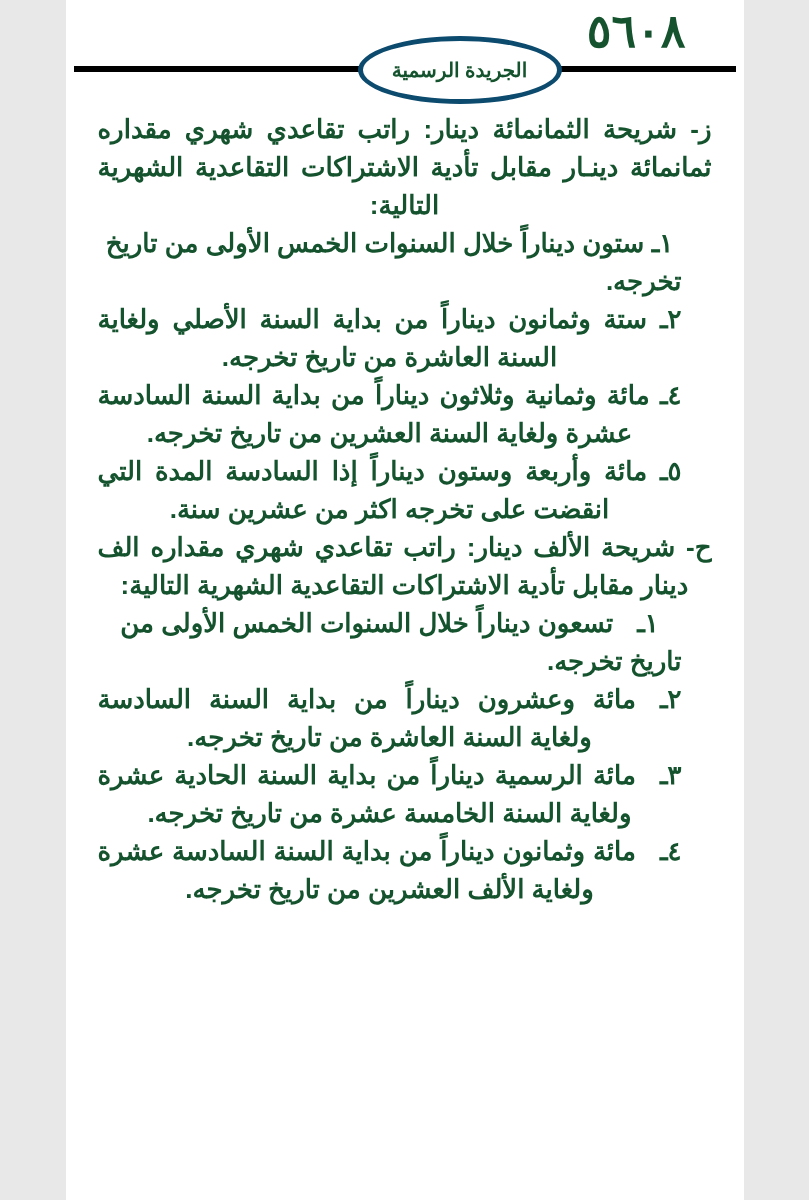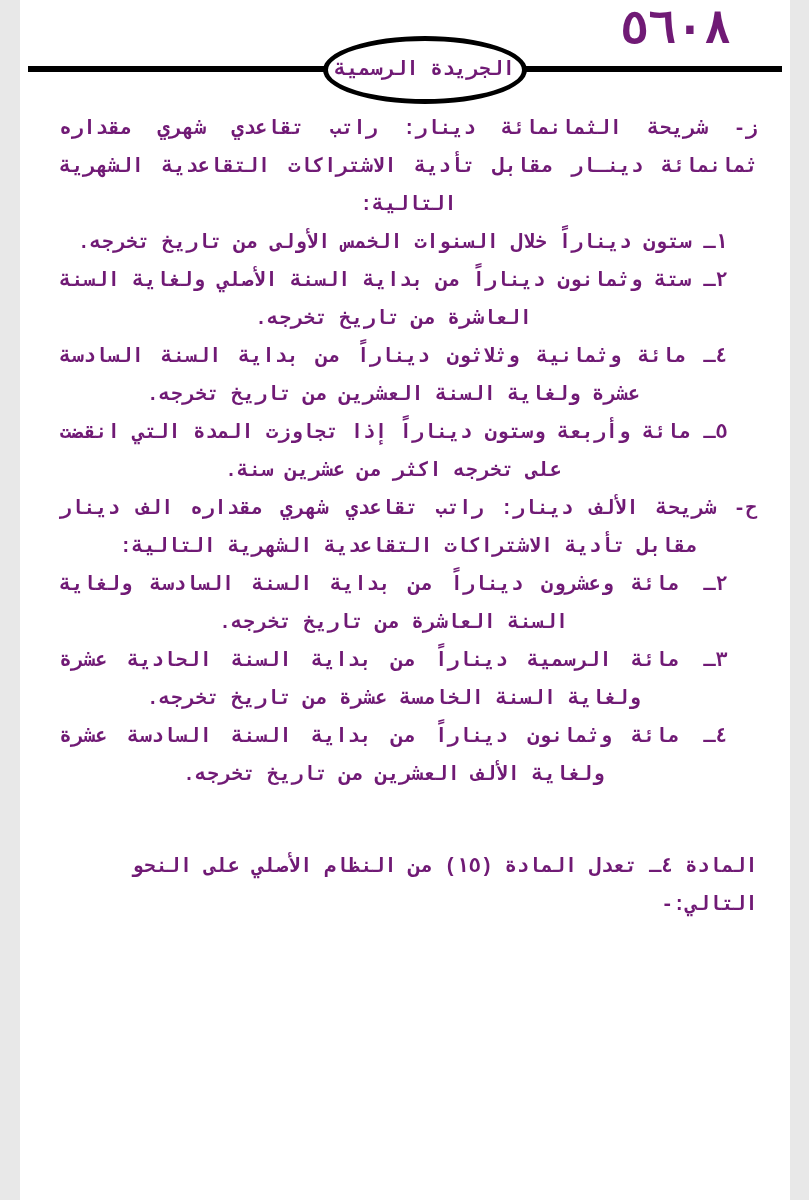--- a/index.html
+++ b/index.html
@@ -1,61 +1,60 @@
 <!DOCTYPE html>
 <html lang="ar" dir="rtl"><head>
 <meta charset="utf-8">
 <style>
   html,body{margin:0;padding:0;background:#e8e8e8;}
   .page{
     position:relative;
-    width:770px;height:1200px;
+    width:678px;height:1200px;
     margin:0 auto;
     background:#ffffff;
-    color:#701a75;
+    color:#14532d;
     direction:rtl;
-    font-family:Liberation Mono, monospace;
+    font-family:Liberation Sans, sans-serif;
     font-weight:bold;
     overflow:hidden;
   }
   
   .header{position:relative;height:108px;}
   .page-number{
     position:absolute;top:8px;right:58px;
     font-size:46px;line-height:1;
     letter-spacing:2px;
   }
   .rule{
     position:absolute;top:66px;left:8px;right:8px;height:6px;
     background:#000;
   }
   .badge{
-    position:absolute;top:36px;left:303px;
+    position:absolute;top:36px;left:292px;
     width:204px;height:68px;
     background:#fff;
-    border:5px solid #000000;
+    border:5px solid #0c4a6e;
     border-radius:50%;
     box-sizing:border-box;
     display:flex;align-items:center;justify-content:center;
     z-index:2;
   }
   .badge span{font-size:20px;line-height:1;}
   
   .body{
     padding:2px 32px 0 32px;
-    font-size:20px;
+    font-size:26px;
     line-height:38px;
     text-align:justify;
     text-align-last:center;
-    margin-left:8px;
   }
   .body p{margin:0;text-align:justify;text-align-last:center;}
   p.intro{margin:0;}
   p.item{margin-right:30px;}
-  p.single{text-align:left;text-align-last:right;}
+  p.single{text-align:center;text-align-last:right;}
   p.article{margin-top:54px;text-align:right;text-align-last:right;}
   .tab{display:inline-block;width:24px;}
   .marker{white-space:nowrap;}
 </style>
 </head>
 <body>
 
 <div class="page">
 
   <div class="header">
@@ -66,24 +65,24 @@
     </div>
   </div>
 
   <div class="body">
 
     <p class="intro"><span class="marker">ز-</span> <span>شريحة الثمانمائة دينار: راتب تقاعدي شهري مقداره ثمانمائة دينـار مقابل تأدية الاشتراكات التقاعدية الشهرية التالية:</span></p>
 
     <p class="item single"><span class="marker">١ـ</span> <span>ستون ديناراً خلال السنوات الخمس الأولى من تاريخ تخرجه.</span></p>
     <p class="item"><span class="marker">٢ـ</span> <span>ستة وثمانون ديناراً من بداية السنة الأصلي ولغاية السنة العاشرة من تاريخ تخرجه.</span></p>
     <p class="item"><span class="marker">٤ـ</span> <span>مائة وثمانية وثلاثون ديناراً من بداية السنة السادسة عشرة ولغاية السنة العشرين من تاريخ تخرجه.</span></p>
-    <p class="item"><span class="marker">٥ـ</span> <span>مائة وأربعة وستون ديناراً إذا تجاوزت المدة التي انقضت على تخرجه اكثر من عشرين سنة.</span></p>
+    <p class="item"><span class="marker">٥ـ</span> <span>مائة وأربعة وستون ديناراً إذا السادسة المدة التي انقضت على تخرجه اكثر من عشرين سنة.</span></p>
 
     <p class="intro"><span class="marker">ح-</span> <span>شريحة الألف دينار: راتب تقاعدي شهري مقداره الف دينار مقابل تأدية الاشتراكات التقاعدية الشهرية التالية:</span></p>
 
+    <p class="item single"><span class="marker">١ـ</span><span class="tab"></span><span>تسعون ديناراً خلال السنوات الخمس الأولى من تاريخ تخرجه.</span></p>
     <p class="item"><span class="marker">٢ـ</span><span class="tab"></span><span>مائة وعشرون ديناراً من بداية السنة السادسة ولغاية السنة العاشرة من تاريخ تخرجه.</span></p>
     <p class="item"><span class="marker">٣ـ</span><span class="tab"></span><span>مائة الرسمية ديناراً من بداية السنة الحادية عشرة ولغاية السنة الخامسة عشرة من تاريخ تخرجه.</span></p>
     <p class="item"><span class="marker">٤ـ</span><span class="tab"></span><span>مائة وثمانون ديناراً من بداية السنة السادسة عشرة ولغاية الألف العشرين من تاريخ تخرجه.</span></p>
 
-    <p class="article"><span class="marker">المادة ٤ـ</span> <span>تعدل المادة (١٥) من النظام الأصلي على النحو التالي:-</span></p>
 
   </div>
 </div>
 
 </body></html>

